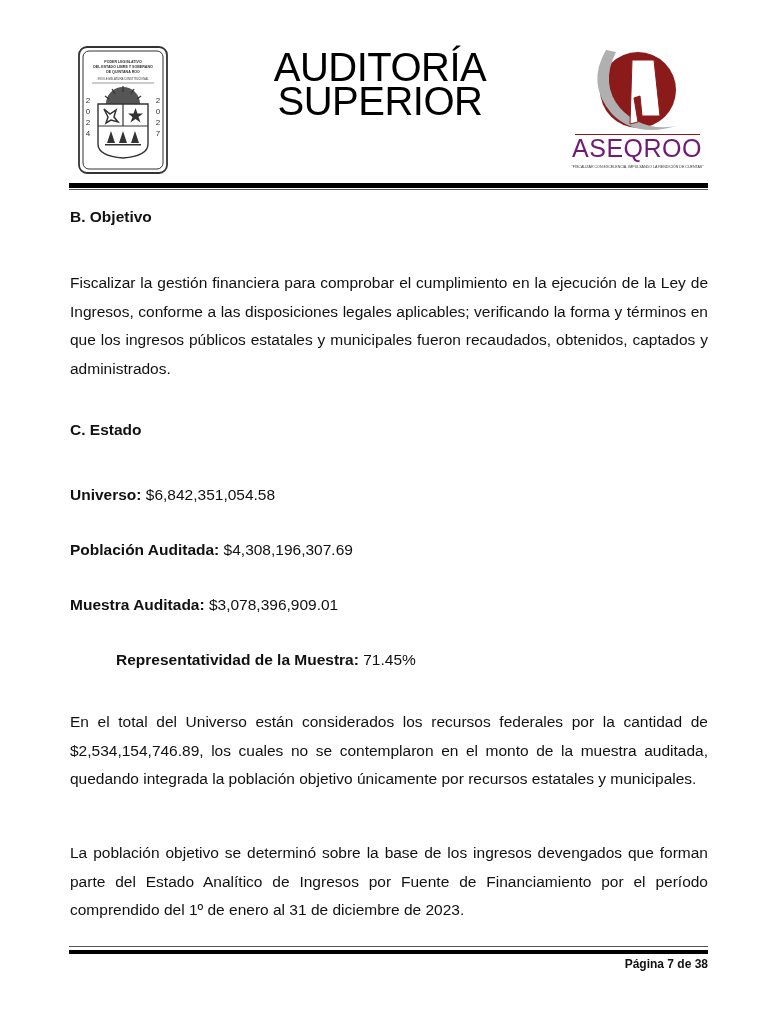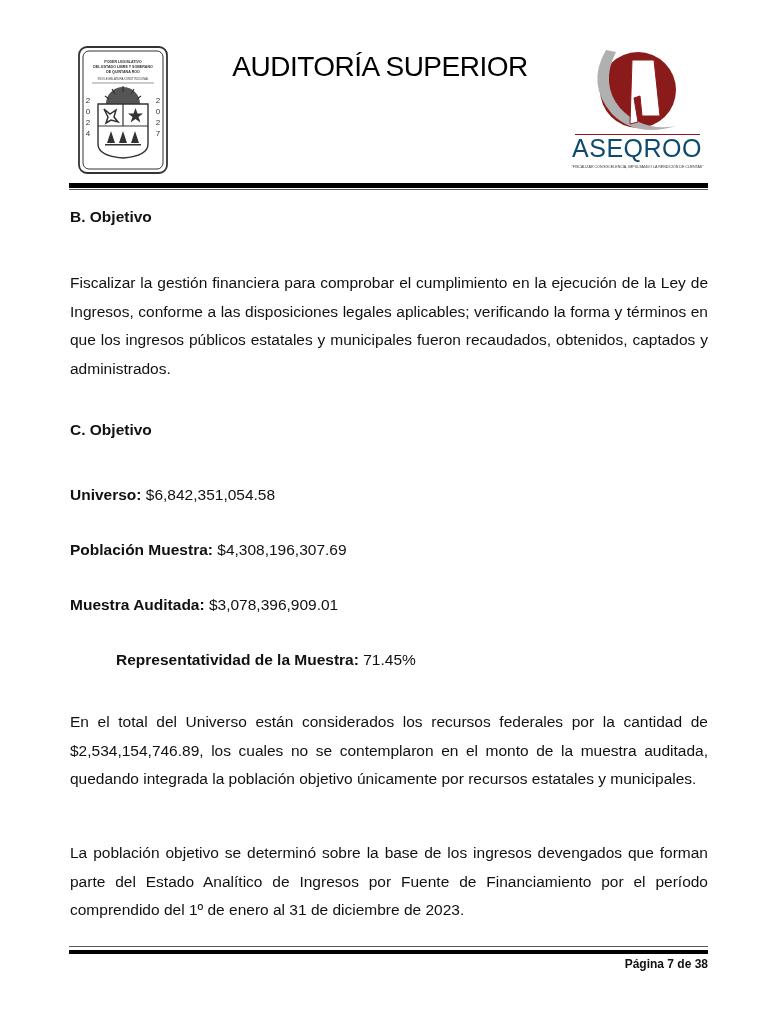--- a/index.html
+++ b/index.html
@@ -1,22 +1,22 @@
 <!DOCTYPE html>
 <html><head>
   <meta charset="utf-8">
   <style>
     html, body { margin: 0; padding: 0; background: #ffffff; }
     body { width: 770px; height: 1024px; position: relative; overflow: hidden; font-family: "Liberation Sans", sans-serif; color: #111; }
 
     .header { position: absolute; left: 0; top: 0; width: 770px; height: 200px; }
     .seal { position: absolute; left: 78px; top: 46px; width: 90px; height: 128px; }
-    .title { position: absolute; left: 180px; top: 50px; width: 400px; text-align: center; font-size: 28px; line-height: 34px; letter-spacing: -0.5px; color: #000; }
+    .title { position: absolute; left: 180px; top: 50px; width: 400px; text-align: center; font-size: 40px; line-height: 34px; letter-spacing: -0.5px; color: #000; }
     .logo { position: absolute; left: 568px; top: 44px; width: 140px; height: 135px; }
-    .logo-text { position: absolute; left: 572px; top: 134px; width: 130px; text-align: center; font-size: 25px; color: #0c4a6e; letter-spacing: 0.5px; line-height: 28px; }
+    .logo-text { position: absolute; left: 572px; top: 134px; width: 130px; text-align: center; font-size: 25px; color: #701a75; letter-spacing: 0.5px; line-height: 28px; }
     .logo-rule { position: absolute; left: 575px; top: 134px; width: 125px; height: 1px; background: #8b1a1a; }
     .logo-slogan { position: absolute; left: 570px; top: 165px; width: 135px; text-align: center; font-size: 3.6px; color: #333; white-space: nowrap; }
 
     .rule-top { position: absolute; left: 69px; top: 183px; width: 639px; height: 5px; background: #000; }
     .rule-top-thin { position: absolute; left: 69px; top: 189px; width: 639px; height: 1px; background: #555; }
 
     .h { position: absolute; left: 70px; font-weight: bold; font-size: 15.5px; color: #111; text-align: right; }
     .p { position: absolute; left: 70px; width: 638px; font-size: 15.5px; line-height: 28.5px; color: #111; text-align: justify; }
     .kv { position: absolute; left: 70px; font-size: 15.5px; color: #111; white-space: nowrap; }
     .kv b { font-weight: bold; text-align: right; }
@@ -89,28 +89,28 @@
   <div class="logo-slogan">"FISCALIZAR CON EXCELENCIA, IMPULSANDO LA RENDICIÓN DE CUENTAS"</div>
 
   <div class="rule-top"></div>
   <div class="rule-top-thin"></div>
 </div>
 
 <main>
   <div class="h" style="top:208px;">B. Objetivo</div>
   <div class="p" style="top:269px;">Fiscalizar la gestión financiera para comprobar el cumplimiento en la ejecución de la Ley de Ingresos, conforme a las disposiciones legales aplicables; verificando la forma y términos en que los ingresos públicos estatales y municipales fueron recaudados, obtenidos, captados y administrados.</div>
 
-  <div class="h" style="top:421px;">C. Objetivo</div>
+  <div class="h" style="top:421px;">C. Estado</div>
 
   <div class="kv" style="top:486px;">
     <b>Universo:</b>
     <span>$6,842,351,054.58</span>
   </div>
   <div class="kv" style="top:541px;">
-    <b>Población Muestra:</b>
+    <b>Población Auditada:</b>
     <span>$4,308,196,307.69</span>
   </div>
   <div class="kv" style="top:596px;">
     <b>Muestra Auditada:</b>
     <span>$3,078,396,909.01</span>
   </div>
   <div class="kv" style="top:651px;margin-left:46px;">
     <b>Representatividad de la Muestra:</b>
     <span>71.45%</span>
   </div>

